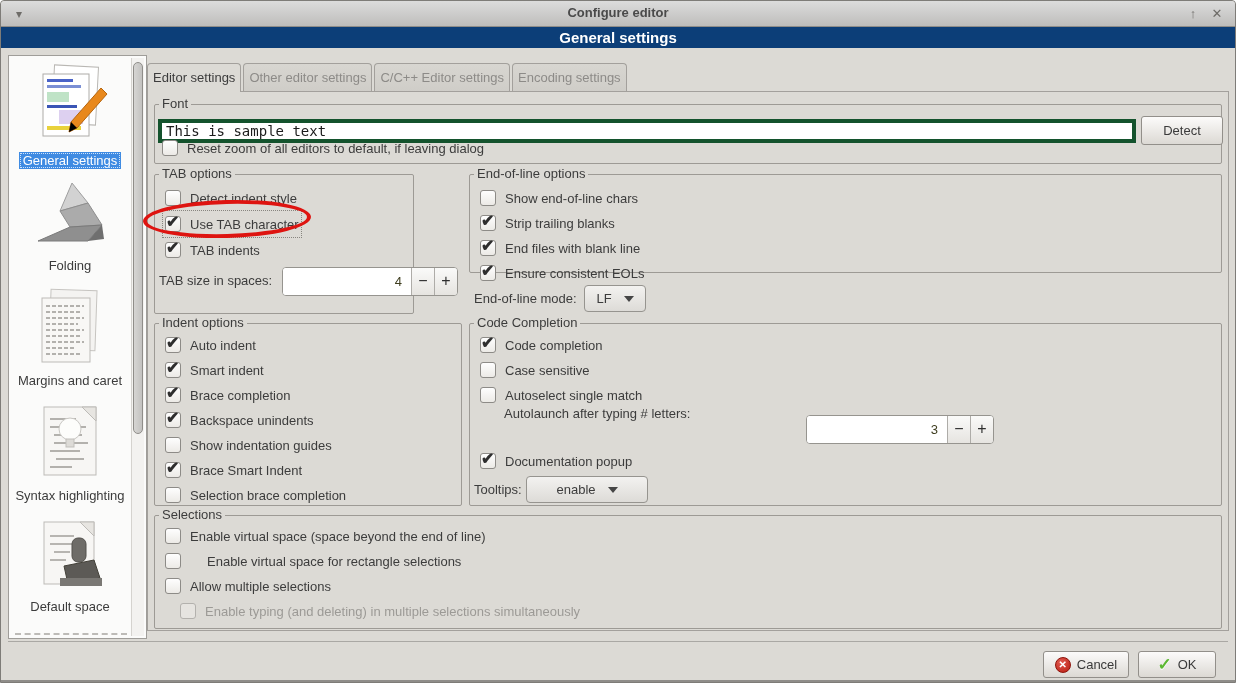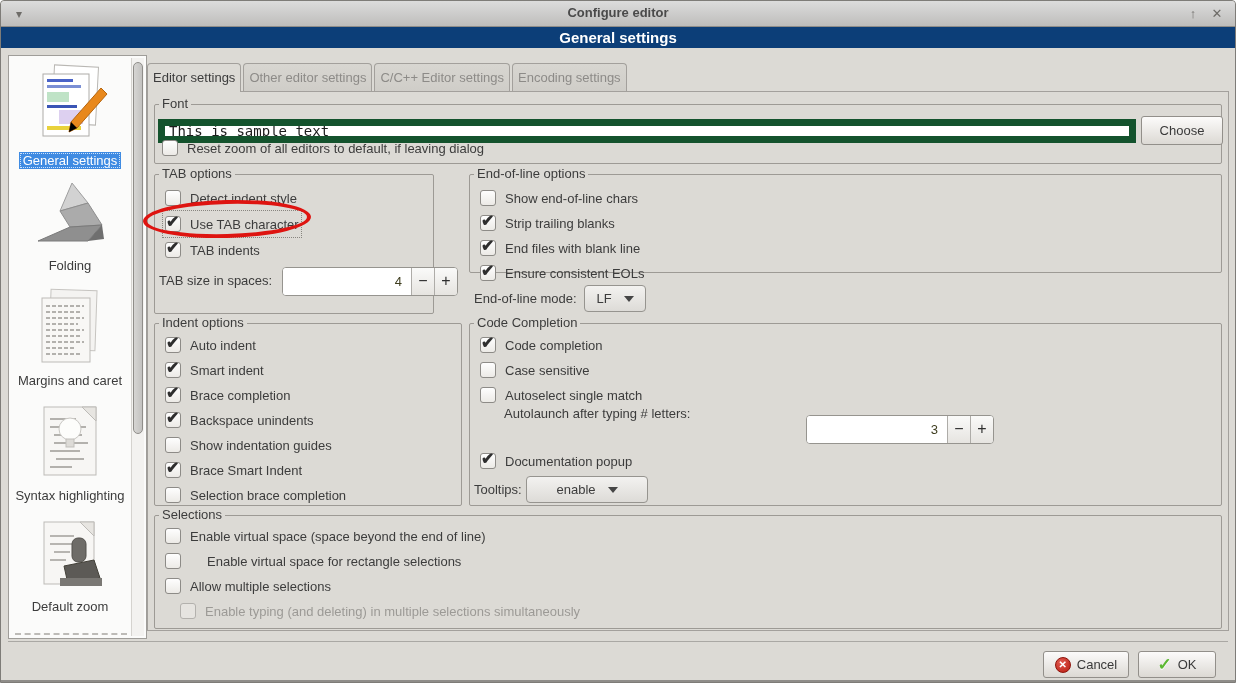--- a/index.html
+++ b/index.html
@@ -87,21 +87,21 @@
     display:none; position:absolute; left:0px; top:-5px;
     font-size:16px; font-weight:bold; color:#2e2e2e;
   }
   .cbrow.checked .tick { display:block; }
   .cb-label { font-size:13px; color:#3c3c3c; white-space:nowrap; }
   .cbrow.disabled .cb-label { color:#9c9a96; }
   .cbrow.disabled .cb { background:#e6e4e0; border-color:#b3b1ad; }
   .cbrow.focused { outline:1px dotted #87857f; outline-offset:2px; }
   
   .text-input {
-    position:absolute; border:7px solid #14532d; background:#ffffff;
+    position:absolute; border:4px solid #14532d; background:#ffffff;
     font-family:"DejaVu Sans Mono", monospace; font-size:14px; color:#1c1c1c;
     padding:0 4px; outline:none;
   }
   
   .button {
     position:absolute; display:flex; align-items:center; justify-content:center; gap:6px;
     border:1px solid #928f8a; border-radius:3px;
     background:linear-gradient(#fcfbfa,#dcd9d4);
     font-size:13px; color:#3a3a3a; cursor:pointer;
   }
@@ -238,21 +238,21 @@
           <g stroke="#b7b5b1" stroke-width="2">
             <line x1="20" y1="20" x2="44" y2="20"></line>
               <line x1="20" y1="28" x2="50" y2="28"></line>
             <line x1="24" y1="36" x2="40" y2="36"></line>
               <line x1="20" y1="44" x2="36" y2="44"></line>
           </g>
           <rect x="42" y="22" width="14" height="24" rx="6" fill="#6e6c68" stroke="#53514d"></rect>
           <polygon points="34,50 64,44 70,62 38,68" fill="#5c5a56" stroke="#434139"></polygon>
           <rect x="30" y="62" width="42" height="8" fill="#7a7874" stroke="#57554ف1" stroke-width="1"></rect>
         </svg>
-        <span class="side-label">Default zoom</span>
+        <span class="side-label">Default space</span>
       </div>
 
     </div>
     <div class="side-dashes"></div>
     <div class="side-scroll">
       <div class="side-thumb"></div>
     </div>
   </div>
 
   <div class="tabbar">
@@ -261,29 +261,29 @@
     <div class="tab">C/C++ Editor settings</div>
     <div class="tab">Encoding settings</div>
   </div>
 
   <div class="panel">
 
     <div class="group" style="left:6px; top:12px; right:6px; height:60px;">
       <span class="legend">Font</span>
       <input class="text-input" style="left: 3px; top: 14px; width: 978px; height: 24px;" value="This is sample text">
       <div class="button" style="left:986px; top:11px; width:82px; height:29px;">
-        <span>Choose</span>
+        <span>Detect</span>
       </div>
     </div>
     <div class="cbrow" style="left:14px; top:45px;">
       <span class="cb"></span>
       <span class="cb-label">Reset zoom of all editors to default, if leaving dialog</span>
     </div>
 
-    <div class="group" style="left:6px; top:82px; width:280px; height:140px;">
+    <div class="group" style="left:6px; top:82px; width:260px; height:140px;">
       <span class="legend">TAB options</span>
       <div class="cbrow" style="left:10px; top:12px;">
         <span class="cb"></span>
         <span class="cb-label">Detect indent style</span>
       </div>
       <div class="cbrow focused checked" style="left:10px; top:38px;">
         <span class="cb">
             <span class="tick">✔</span>
           </span>
         <span class="cb-label">Use TAB character</span>

